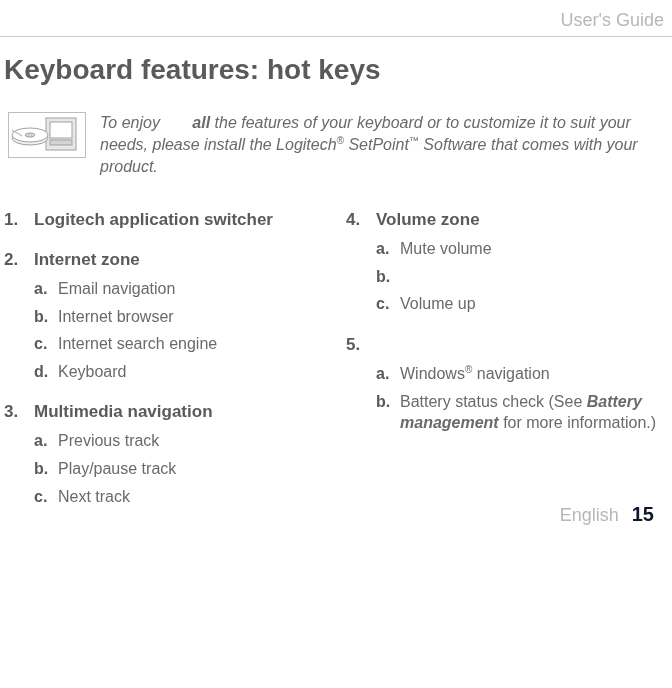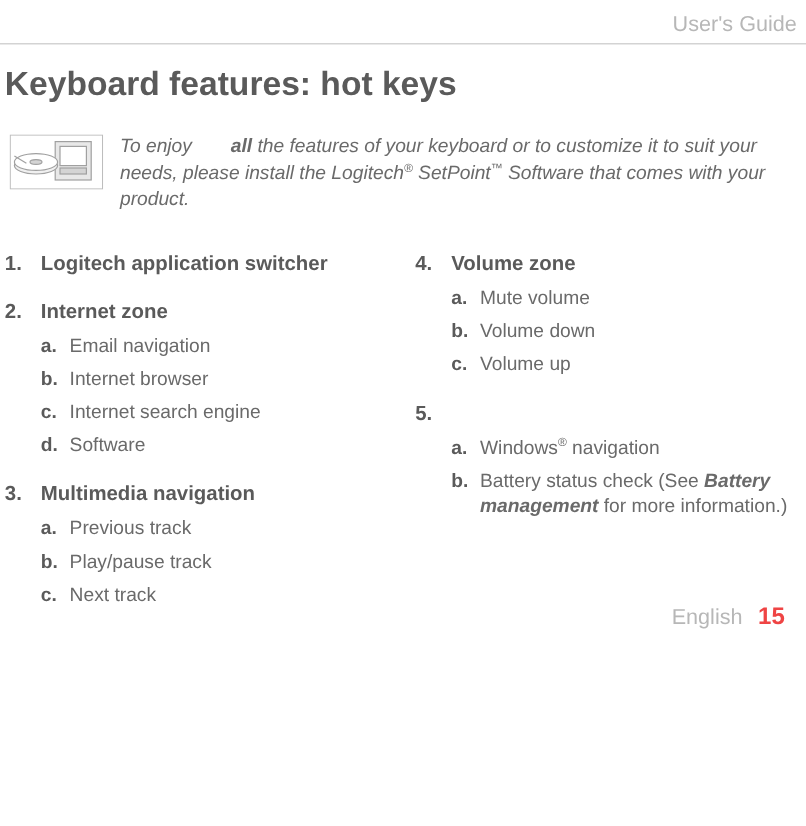--- a/index.html
+++ b/index.html
@@ -122,21 +122,21 @@
     align-items: baseline;
     gap: 13px;
   }
   .footer-lang {
     font-size: 18px;
     color: #b7b7b7;
   }
   .footer-page {
     font-size: 20px;
     font-weight: 600;
-    color: #ef4444;
+    color: #0f172a;
   }
 </style>
 </head>
 <body>
 
 <div class="page">
 
   <div class="header-label">User's Guide</div>
   <div class="header-rule"></div>
 
@@ -182,21 +182,21 @@
           <div class="item">
             <div class="letter">b.</div>
             <div class="item-text">Internet browser</div>
           </div>
           <div class="item">
             <div class="letter">c.</div>
             <div class="item-text">Internet search engine</div>
           </div>
           <div class="item">
             <div class="letter">d.</div>
-            <div class="item-text">Software</div>
+            <div class="item-text">Keyboard</div>
           </div>
         </div>
       </div>
 
       <div class="section">
         <div class="section-row">
           <div class="num">3.</div>
           <div class="sec-title">Multimedia navigation</div>
         </div>
         <div class="items">
@@ -224,21 +224,20 @@
           <div class="num">4.</div>
           <div class="sec-title">Volume zone</div>
         </div>
         <div class="items">
           <div class="item">
             <div class="letter">a.</div>
             <div class="item-text">Mute volume</div>
           </div>
           <div class="item">
             <div class="letter">b.</div>
-            <div class="item-text">Volume down</div>
           </div>
           <div class="item">
             <div class="letter">c.</div>
             <div class="item-text">Volume up</div>
           </div>
         </div>
       </div>
 
       <div class="section">
         <div class="section-row">

